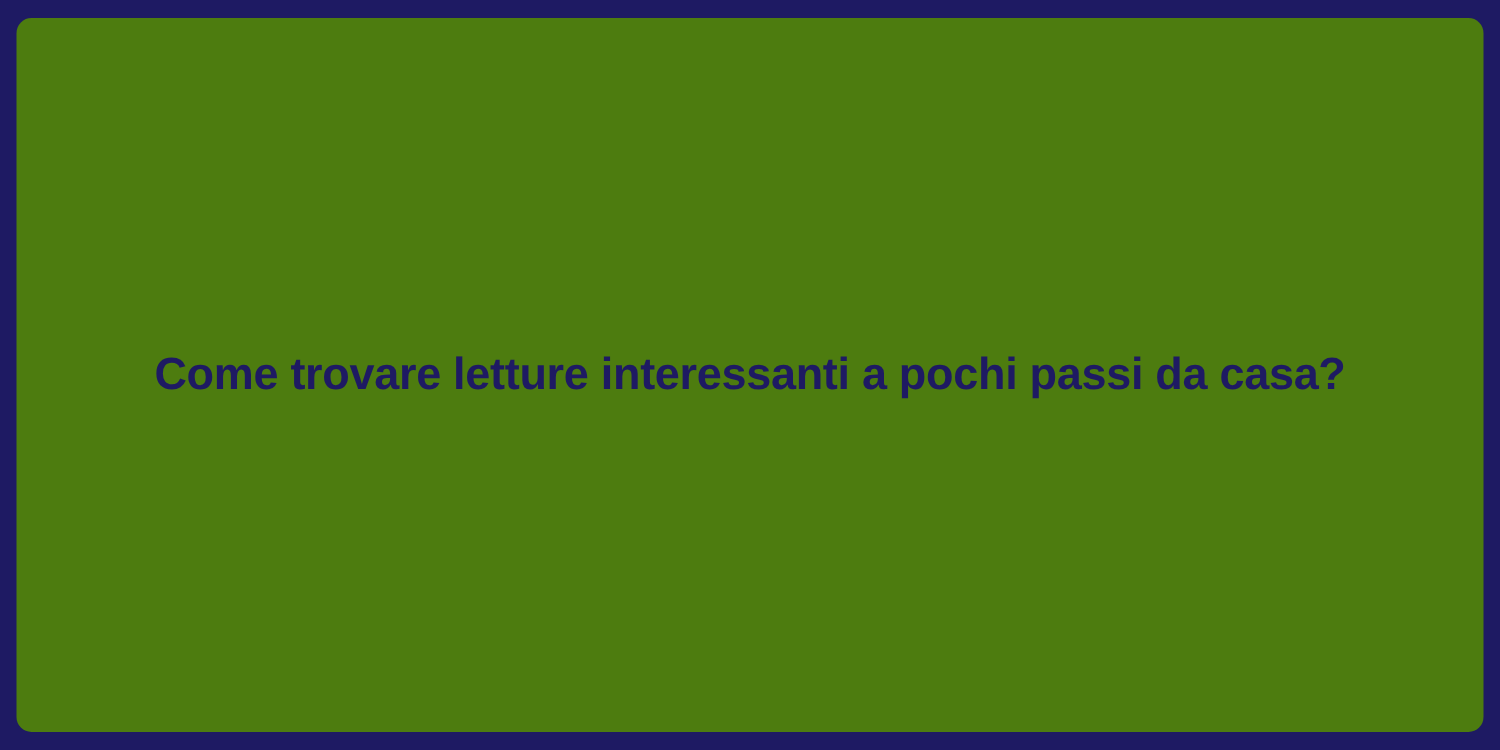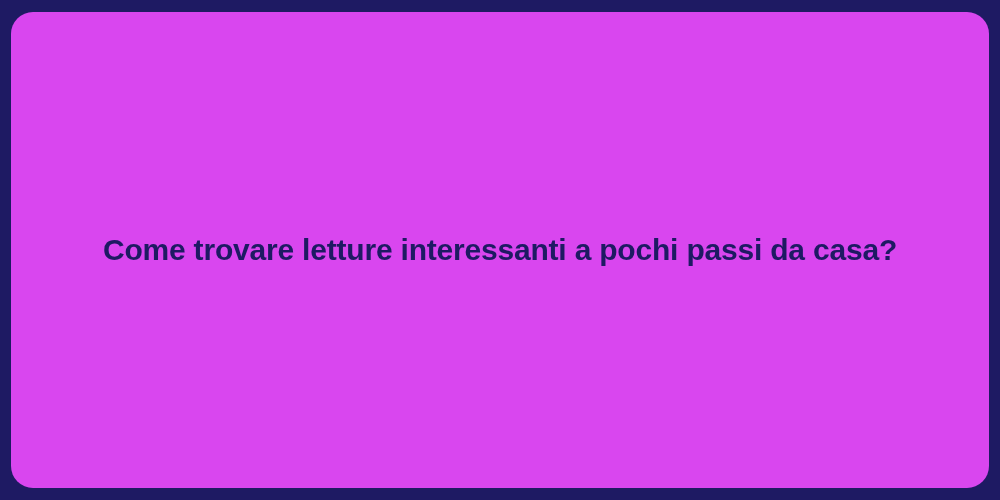--- a/index.html
+++ b/index.html
@@ -19,22 +19,22 @@
     width: 1000px;
     height: 500px;
     background: #1E1A63;
     padding: 12px 11px;
   }
 
   #card-panel {
     box-sizing: border-box;
     width: 100%;
     height: 100%;
-    background: #d946ef;
-    border-radius: 22px;
+    background: #4d7c0f;
+    border-radius: 10px;
     display: flex;
     align-items: center;
     justify-content: center;
     padding: 0 40px;
   }
 
   #headline {
     margin: 0;
     font-family: "Liberation Sans", sans-serif;
     font-size: 30px;

